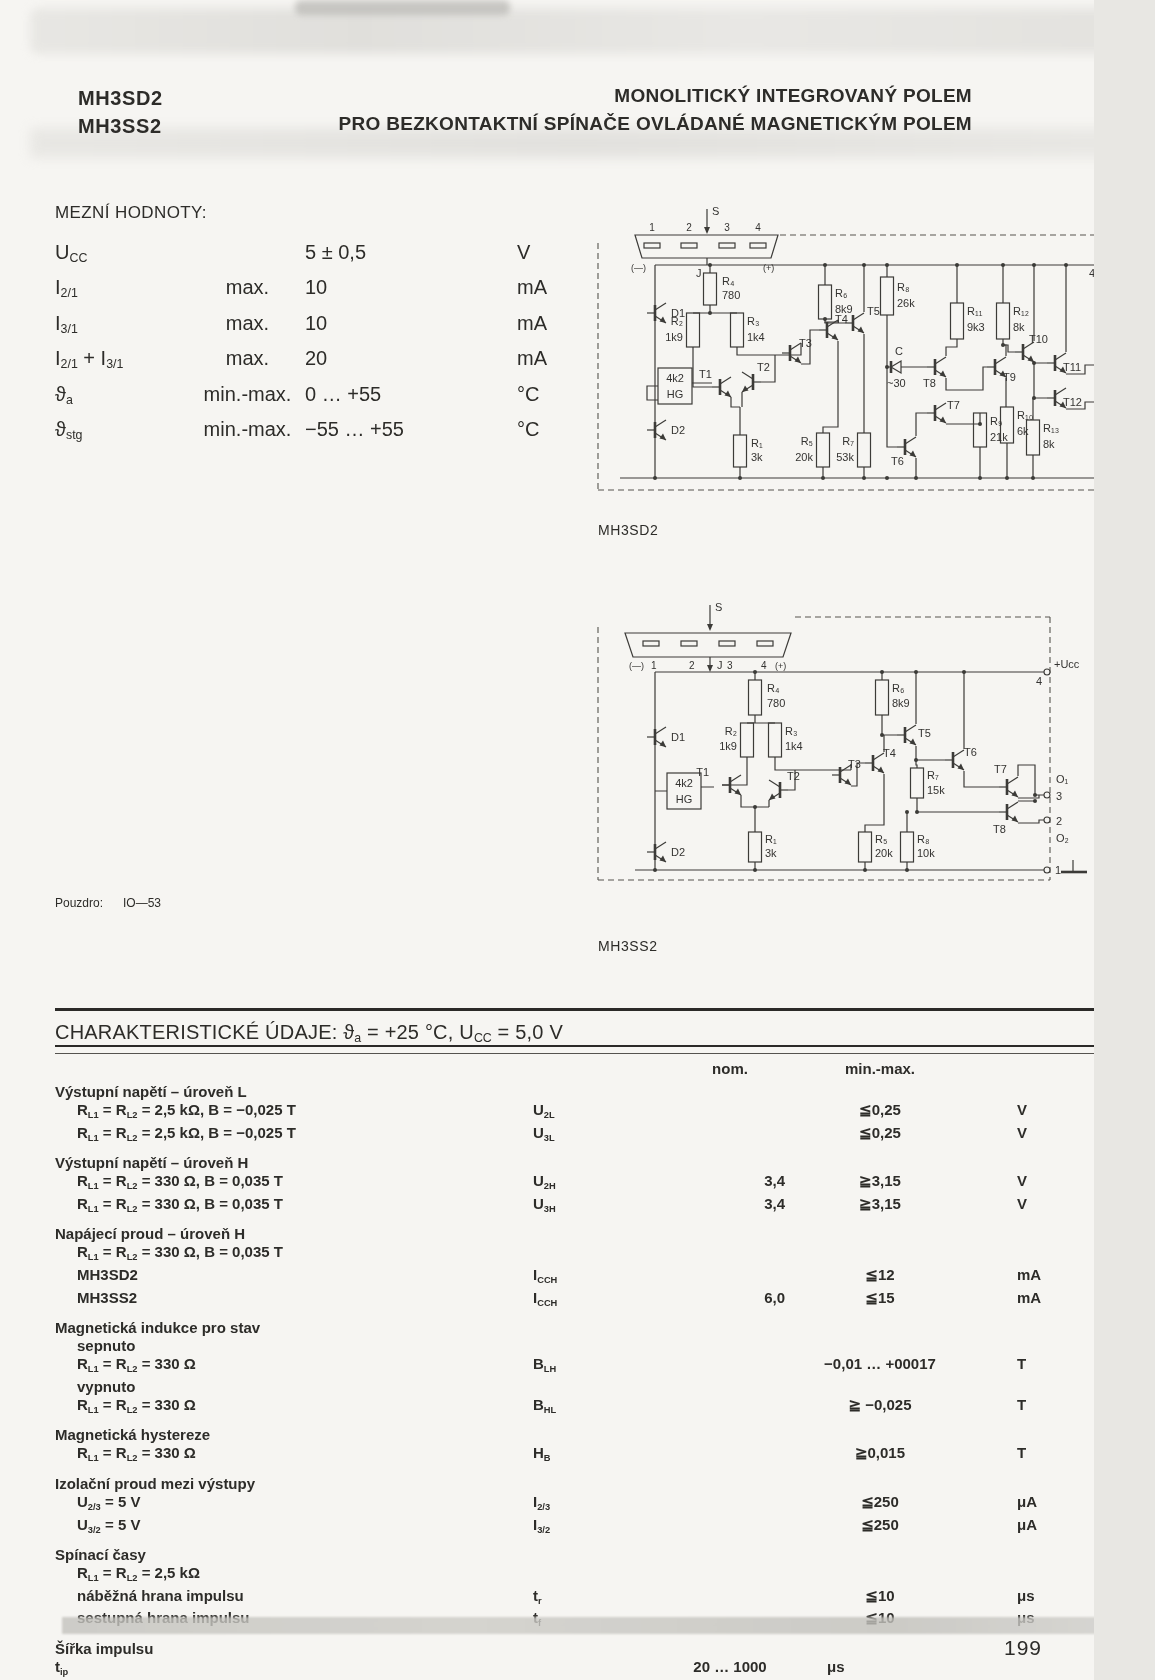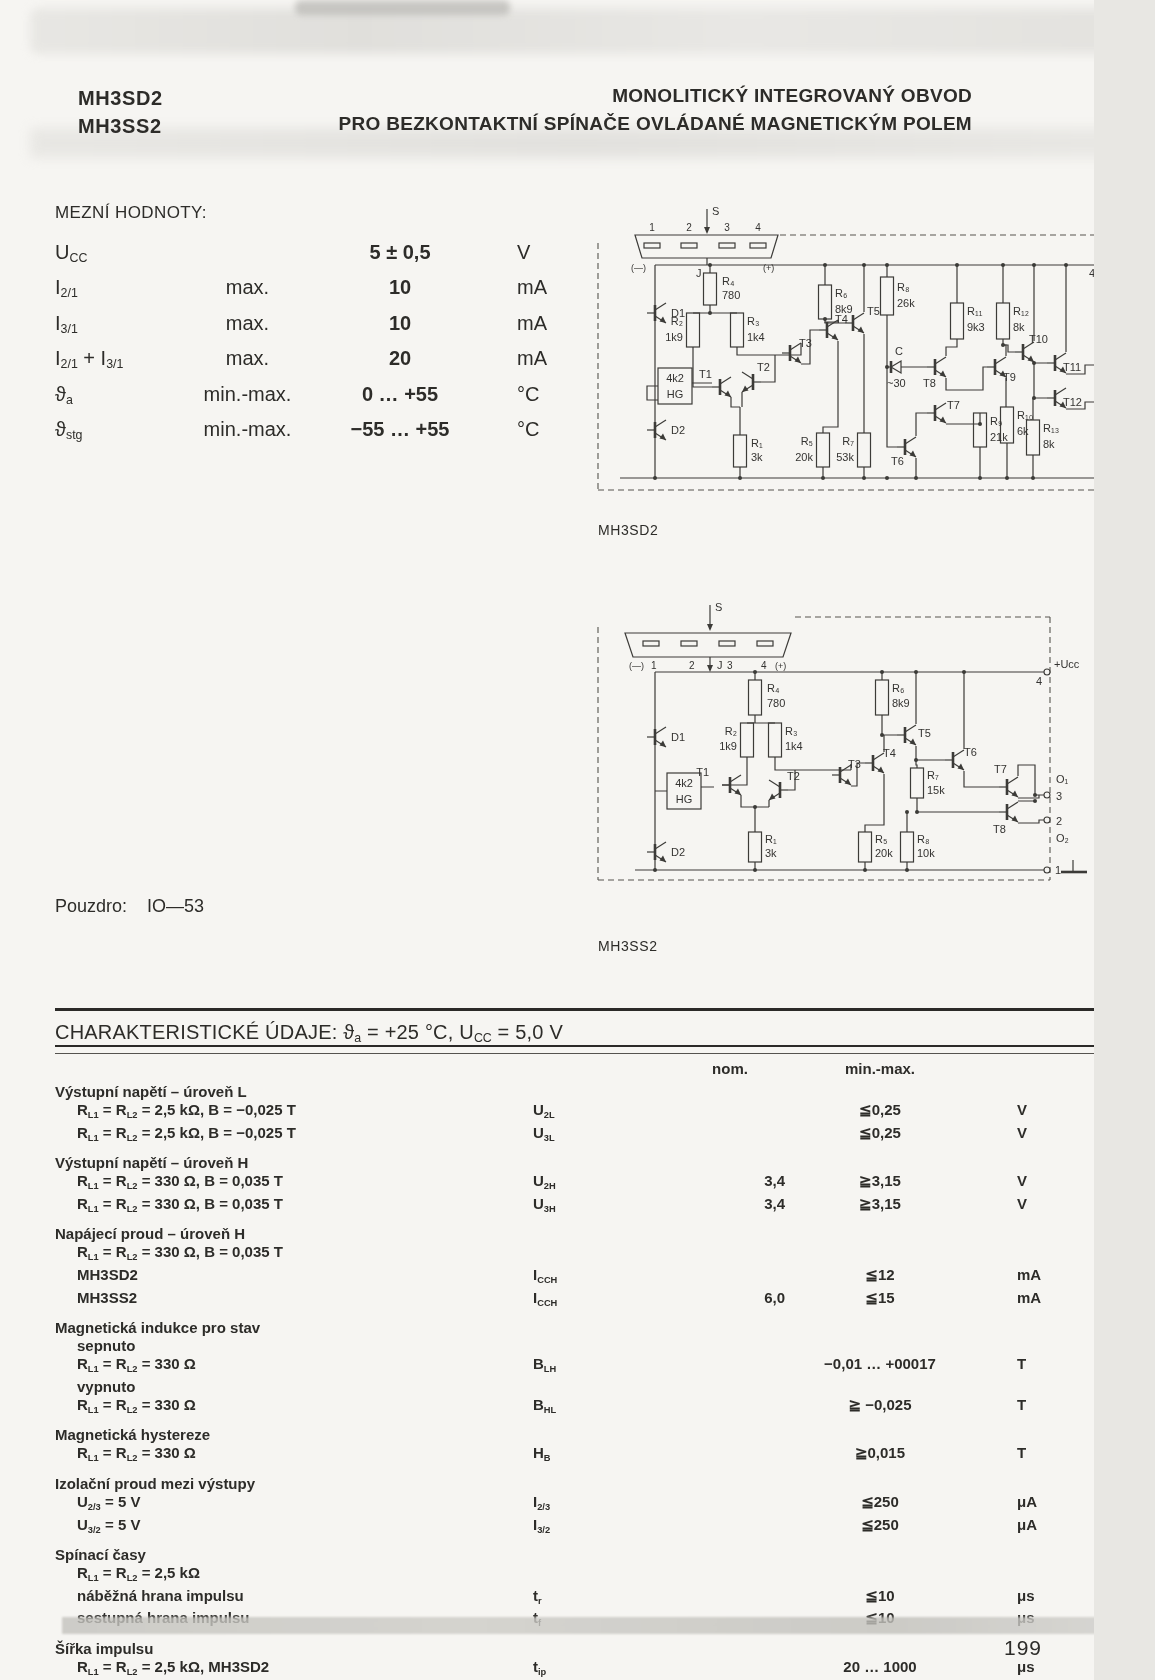--- a/index.html
+++ b/index.html
@@ -13,24 +13,24 @@
   .smudge-header{left:30px;top:128px;width:1100px;height:30px;background:linear-gradient(90deg,#d8d7d3,#cbcac6 50%,#d9d8d4);opacity:.45;filter:blur(6px);}
   .footer-bar{left:62px;top:1617px;width:1043px;height:17px;background:linear-gradient(90deg,#c4c3be,#cdccc7 40%,#c2c1bc 80%,#cfceca);opacity:.8;filter:blur(1px);}
   
   .header-parts{left:78px;top:84px;font-size:20px;font-weight:bold;line-height:28px;letter-spacing:.6px;}
   .header-title{right:122px;top:82px;text-align:right;font-size:19px;font-weight:bold;line-height:28px;letter-spacing:.3px;}
   
   .limits-title{left:55px;top:203px;font-size:17px;letter-spacing:.4px;}
   .limits{left:55px;top:238px;width:565px;font-size:20px;}
   .limits-row{display:grid;grid-template-columns:135px 115px 190px 80px;line-height:29px;}
   .l-cond{text-align:center;}
-  .l-val{text-align:center;font-weight:bold;}
+  .l-val{}
   .l-unit{padding-left:22px;}
   
-  .pouzdro{left:55px;top:896px;font-size:18px;}
+  .pouzdro{left:55px;top:896px;font-size:12px;}
   .pouzdro .val{margin-left:20px;}
   
   .caption{font-size:14px;letter-spacing:.6px;}
   
   .rule1{left:55px;top:1008px;width:1046px;height:3px;background:#2b2a28;}
   .char-title{left:55px;top:1021px;font-size:20px;letter-spacing:.2px;}
   .rule2{left:55px;top:1045px;width:1046px;height:6px;border-top:2px solid #2b2a28;border-bottom:1px solid #55534f;}
   .char-cols{left:55px;top:1060px;width:1045px;display:grid;grid-template-columns:478px 142px 110px 190px 125px;font-size:15px;font-weight:bold;}
   .char-cols .c-nom,.char-cols .c-mm{text-align:center;}
   .chars{left:55px;top:1083px;width:1045px;font-size:15px;font-weight:bold;}
@@ -63,21 +63,21 @@
 
   <div class="abs smudge-top"></div>
   <div class="abs smudge-dark"></div>
   <div class="abs smudge-header"></div>
 
   <div class="abs header-parts">
     <div>MH3SD2</div>
     <div>MH3SS2</div>
   </div>
   <div class="abs header-title">
-    <div>MONOLITICKÝ INTEGROVANÝ OBVOD</div>
+    <div>MONOLITICKÝ INTEGROVANÝ POLEM</div>
     <div>PRO BEZKONTAKTNÍ SPÍNAČE OVLÁDANÉ MAGNETICKÝM POLEM</div>
   </div>
 
   <div class="abs limits-title">MEZNÍ HODNOTY:</div>
   <div class="abs limits">
     <div class="limits-row">
       <span class="l-sym">U<sub>CC</sub></span>
       <span class="l-cond"></span>
       <span class="l-val">5 ± 0,5</span>
       <span class="l-unit">V</span>
@@ -605,21 +605,20 @@
         <span class="c-sym">t<sub>f</sub></span>
         <span class="c-nom"></span>
         <span class="c-mm">≦10</span>
         <span class="c-unit">μs</span>
       </div>
     </div>
 
     <div class="cg">
       <div class="cg-h">Šířka impulsu</div>
       <div class="cr">
-        <span class="c-cond">R<sub>L1</sub> = R<sub>L2</sub> = 2,5 kΩ, MH3SD2</span>
         <span class="c-sym">t<sub>ip</sub></span>
         <span class="c-nom"></span>
         <span class="c-mm">20 … 1000</span>
         <span class="c-unit">μs</span>
       </div>
     </div>
 
   </div>
 
   <div class="abs footer-bar"></div>

